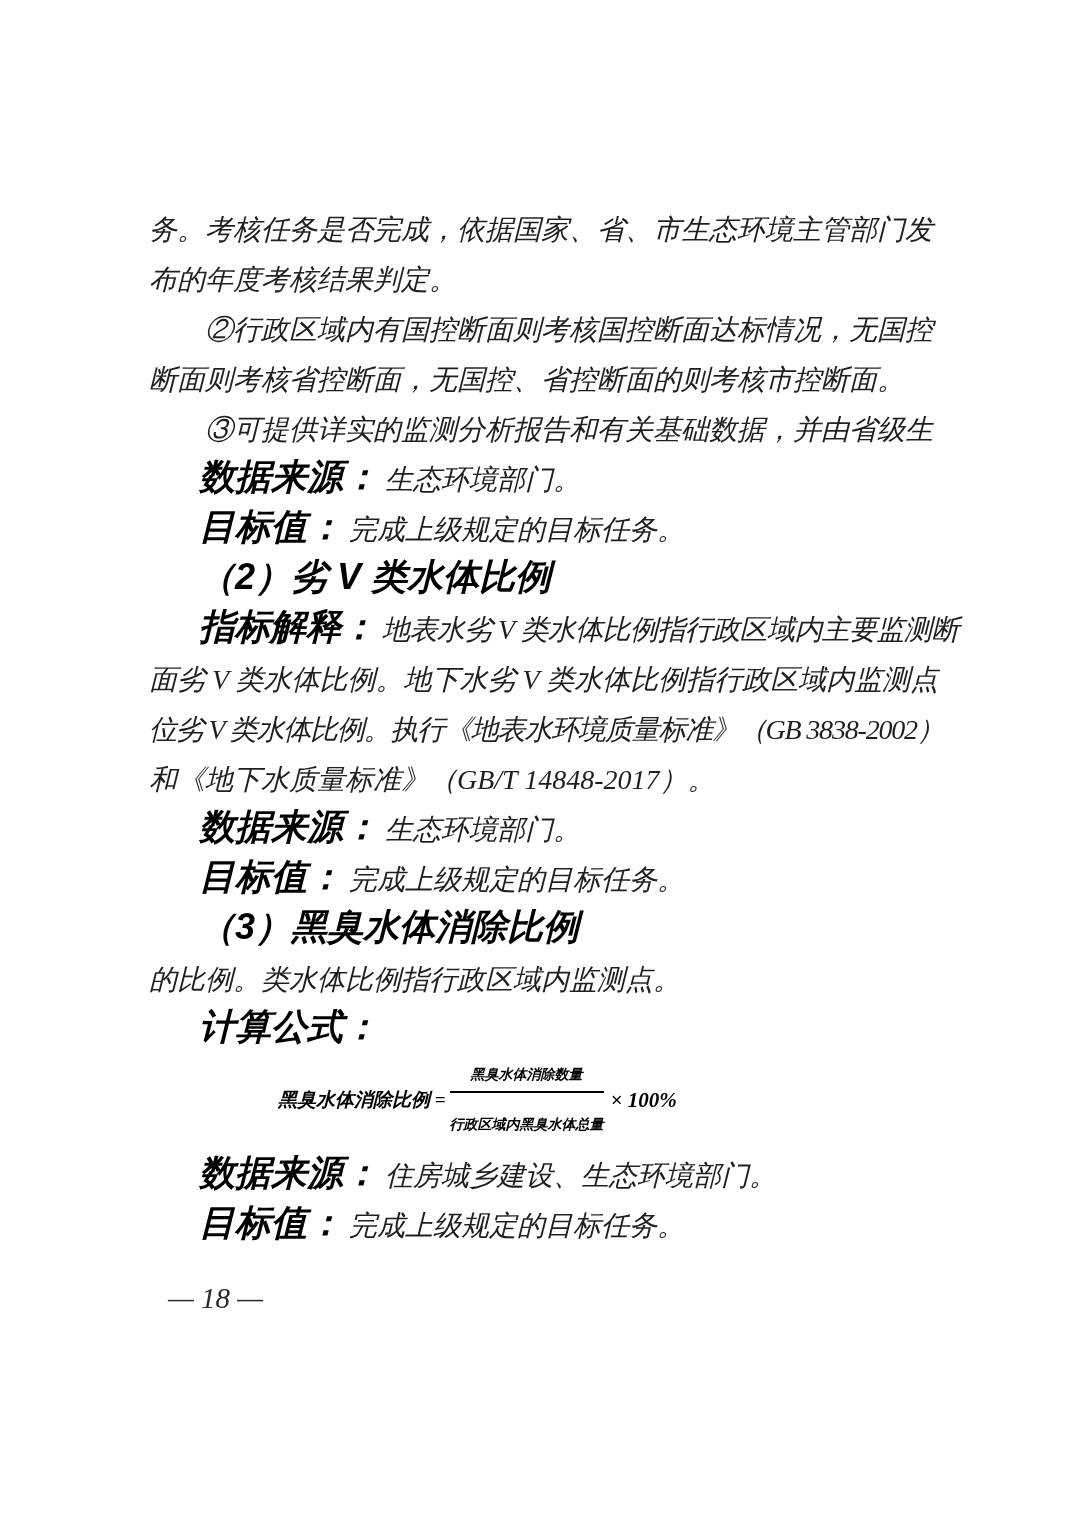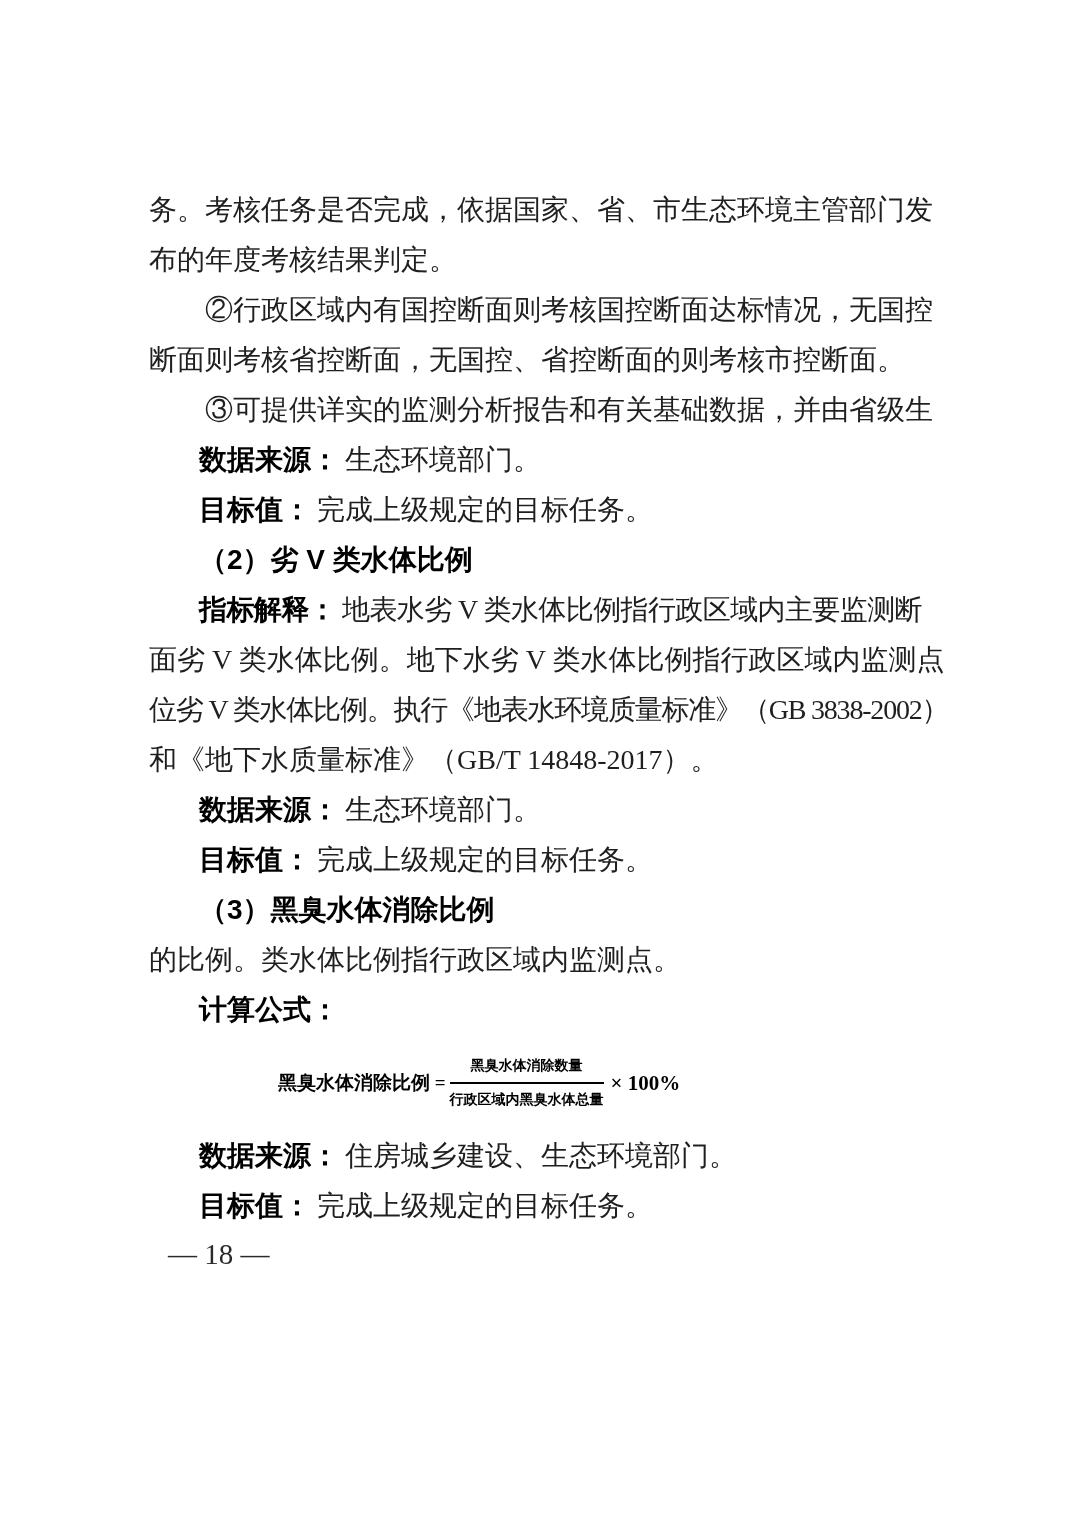--- a/index.html
+++ b/index.html
@@ -7,36 +7,37 @@
     position:relative;
     width:1074px;height:1520px;
     background:#ffffff;
     margin:0 auto;
     overflow:hidden;
     font-family:"Liberation Serif","DejaVu Serif",serif;
     color:#1f1f1f;
   }
   .content{
     position:absolute;
-    left:143px;top:185px;
+    left:143px;top:202px;
     width:790px;
+    font-style:italic;
   }
   .line{
     height:50px;
     line-height:50px;
     font-size:28px;
     white-space:nowrap;
   }
   .indent{padding-left:56px;}
   .t1{letter-spacing:-0.6px;}
   .t2{letter-spacing:-1.2px;}
   .lbl{
     font-family:"Liberation Sans","DejaVu Sans",sans-serif;
     font-weight:700;
-    font-size:28px;
+    font-size:36px;
     color:#000;
     margin-right:6px;
   }
   .heading .lbl{margin-right:0;}
   
   .formula-row{
     height:96px;
     display:flex;
     align-items:center;
     padding-left:135px;
@@ -54,31 +55,32 @@
   }
   .frac .num{
     display:block;
     line-height:26px;
     padding:0 2px 3px 2px;
   }
   .frac .den{
     display:block;
     line-height:26px;
     border-top:2.5px solid #000;
-    padding-top:3px;
+    padding-top:19px;
   }
   .formula-rhs{font-size:21px;margin-left:7px;white-space:nowrap;}
   
   .footer{
     height:50px;
     line-height:46px;
     padding-left:25px;
     font-size:29px;
     color:#2a2a2a;
     white-space:nowrap;
+    margin-top:27px;
   }
 </style>
 </head>
 <body>
 
 <div class="page">
   <div class="content">
 
     <div class="line"><span class="lbl"></span><span>务。考核任务是否完成，依据国家、省、市生态环境主管部门发</span></div>
     <div class="line"><span class="lbl"></span><span>布的年度考核结果判定。</span></div>

